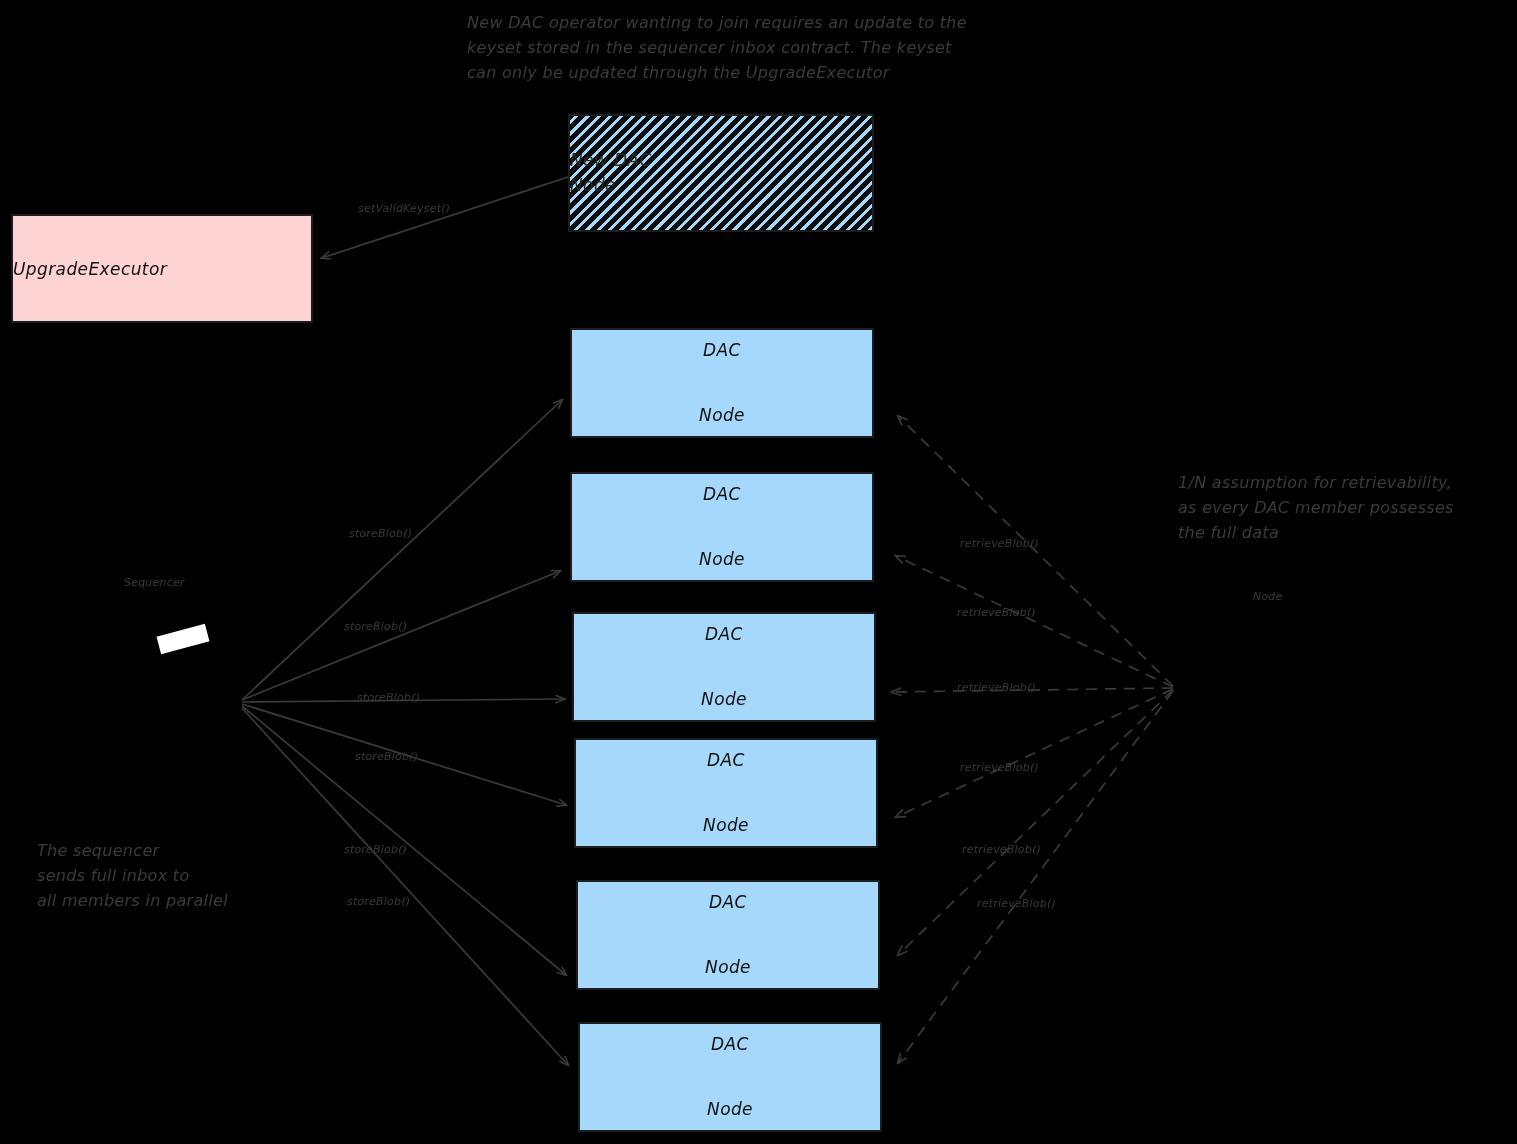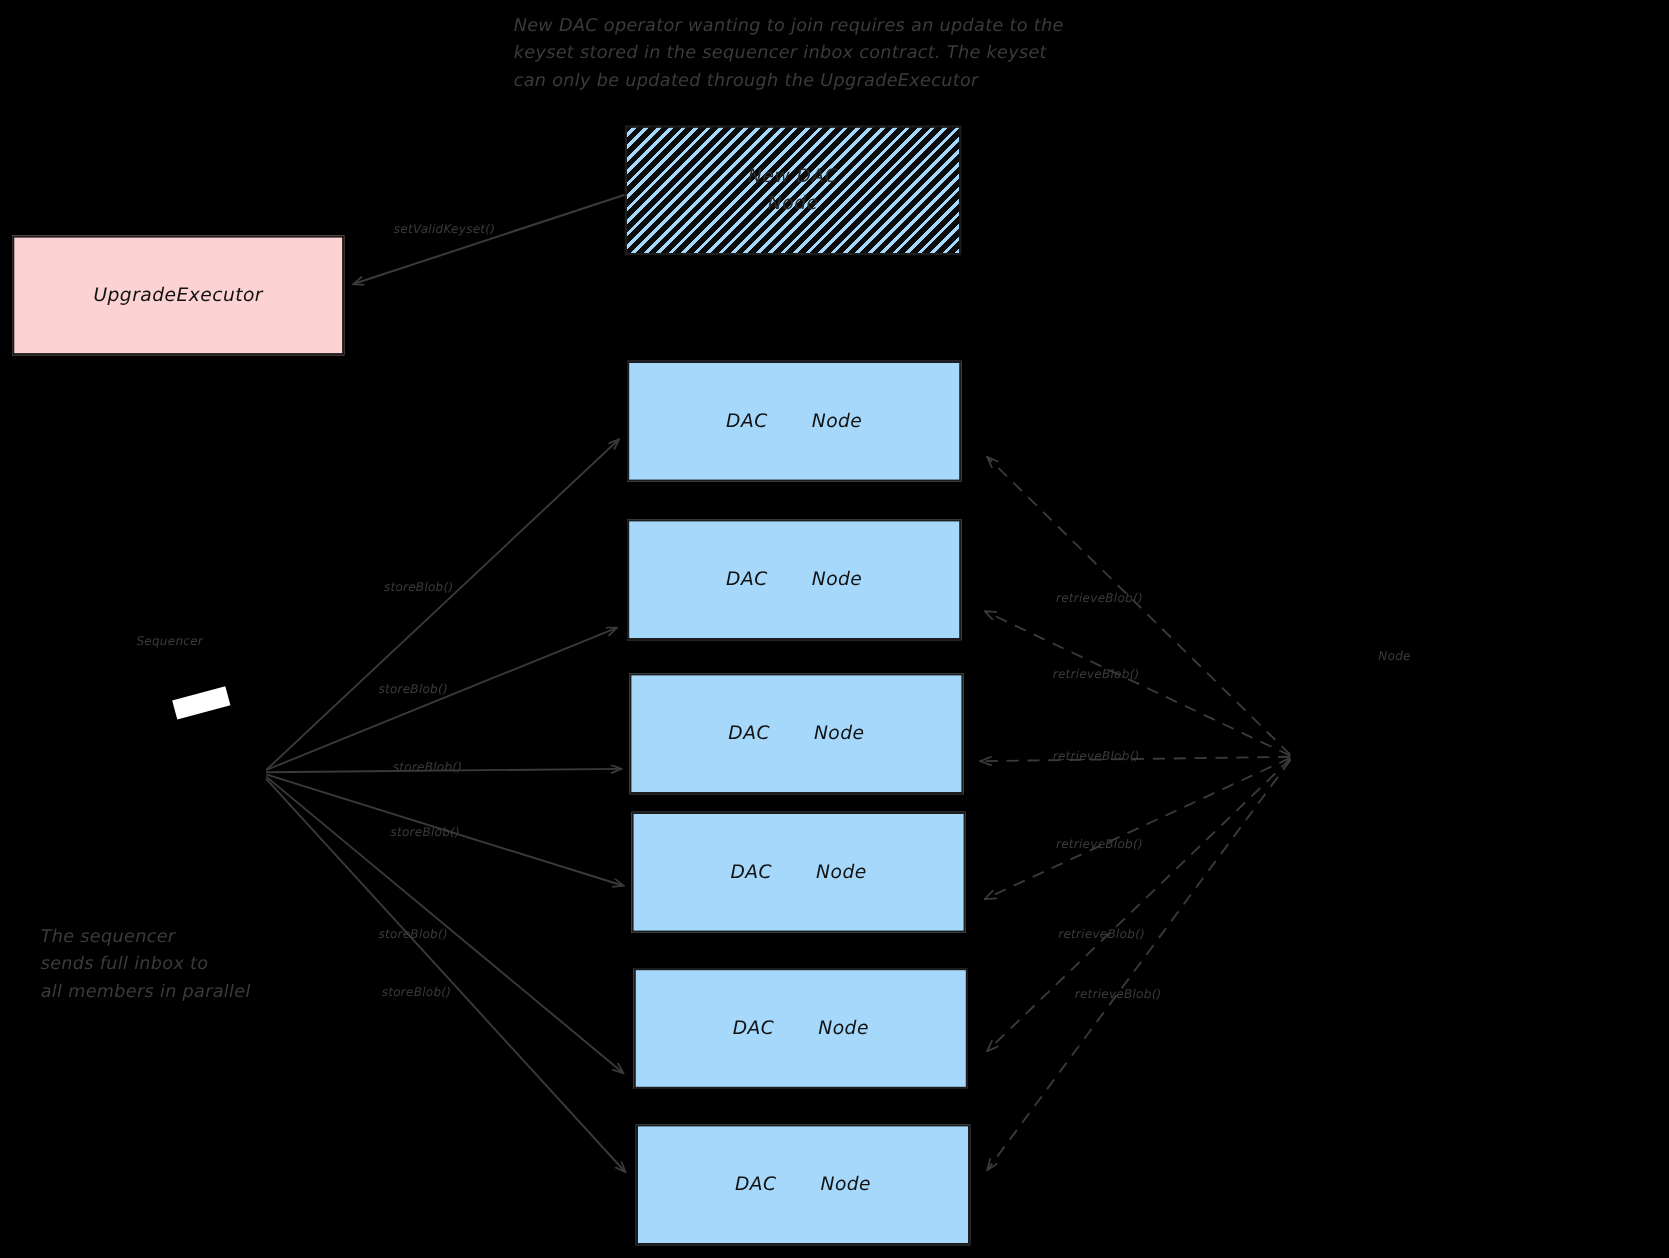--- a/index.html
+++ b/index.html
@@ -33,40 +33,41 @@
     letter-spacing: 0.2px;
     white-space: nowrap;
     font-style: italic;
   }
   .node-box {
     position: absolute;
     background: #a5d8fb;
     border: 2px solid #1d1d1d;
     box-sizing: border-box;
     display: flex;
+    flex-direction: column;
     align-items: center;
     justify-content: center;
     gap: 40px;
   }
   .node-box .node-line {
     color: #111111;
     font-family: "DejaVu Sans", sans-serif;
     font-size: 17px;
     line-height: 25px;
     font-style: italic;
     letter-spacing: 0.4px;
   }
   .exec-box {
     position: absolute;
     background: #fcd2d2;
     border: 2px solid #1d1d1d;
     box-sizing: border-box;
     display: flex;
     align-items: center;
-    justify-content: center;
+    justify-content: flex-start;
   }
   .exec-box .exec-label {
     color: #111111;
     font-family: "DejaVu Sans", sans-serif;
     font-size: 17px;
     font-style: italic;
     letter-spacing: 0.4px;
   }
   .hatch-box {
     position: absolute;
@@ -75,21 +76,20 @@
     background-color: #000000;
     background-image: repeating-linear-gradient(
       -45deg,
       #a5d8fb 0px,
       #a5d8fb 3px,
       #0b0b0b 3px,
       #0b0b0b 8px
     );
     display: flex;
     flex-direction: column;
-    align-items: center;
     justify-content: center;
   }
   .hatch-box .node-line {
     color: #2a2a2a;
     font-family: "DejaVu Sans", sans-serif;
     font-size: 17px;
     line-height: 25px;
     font-style: italic;
     letter-spacing: 0.4px;
   }
@@ -222,18 +222,21 @@
   <div class="label" style="left:344px; top:843px;">storeBlob()</div>
   <div class="label" style="left:347px; top:895px;">storeBlob()</div>
 
   <div class="label" style="left:960px; top:537px;">retrieveBlob()</div>
   <div class="label" style="left:957px; top:606px;">retrieveBlob()</div>
   <div class="label" style="left:957px; top:681px;">retrieveBlob()</div>
   <div class="label" style="left:960px; top:761px;">retrieveBlob()</div>
   <div class="label" style="left:962px; top:843px;">retrieveBlob()</div>
   <div class="label" style="left:977px; top:897px;">retrieveBlob()</div>
 
+  <div class="note" style="left:1178px; top:470px; width:330px;">1/N assumption for retrievability,
+as every DAC member possesses
+the full data</div>
 
   <div class="note" style="left:37px; top:838px; width:260px;">The sequencer
 sends full inbox to
 all members in parallel</div>
 
 </div>
 
 </body></html>

